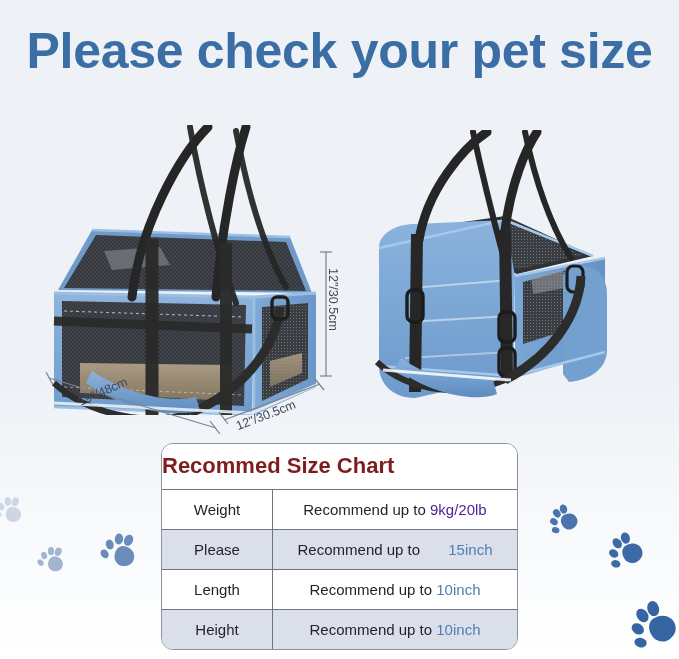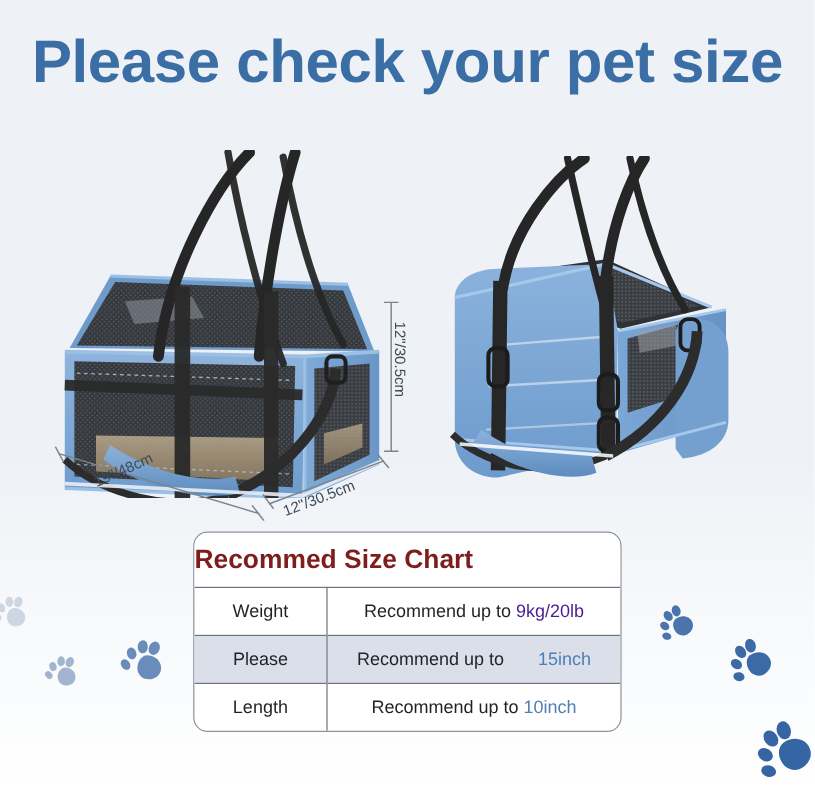--- a/index.html
+++ b/index.html
@@ -368,17 +368,21 @@
             <td><span>Recommend up to </span><span class="val-hl" style="color: #4c1d95; text-align: right;">9kg/20lb</span></td>
           </tr>
           <tr class="alt">
             <td class="label">Please</td>
             <td><span>Recommend up to </span><span class="val-hl" style="color: rgb(78, 127, 181); margin-left: 24px;">15inch</span></td>
           </tr>
           <tr>
             <td class="label">Length</td>
             <td><span>Recommend up to </span><span class="val-hl" style="color: rgb(78, 127, 181);">10inch</span></td>
           </tr>
+          <tr class="alt">
+            <td class="label">Height</td>
+            <td><span>Recommend up to </span><span class="val-hl" style="color: rgb(78, 127, 181);">10inch</span></td>
+          </tr>
         </tbody>
     </table>
   </div>
 
 </div>
 
 </body></html>

